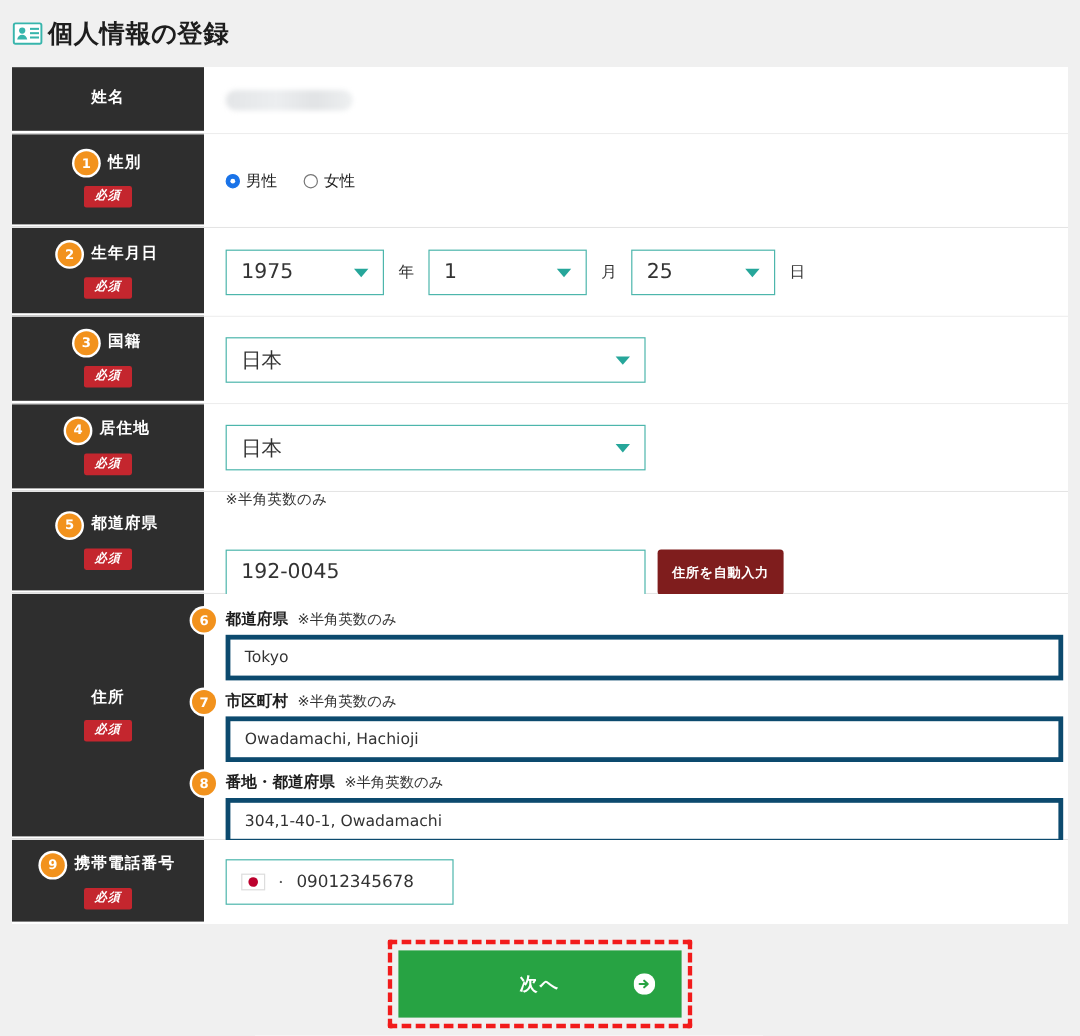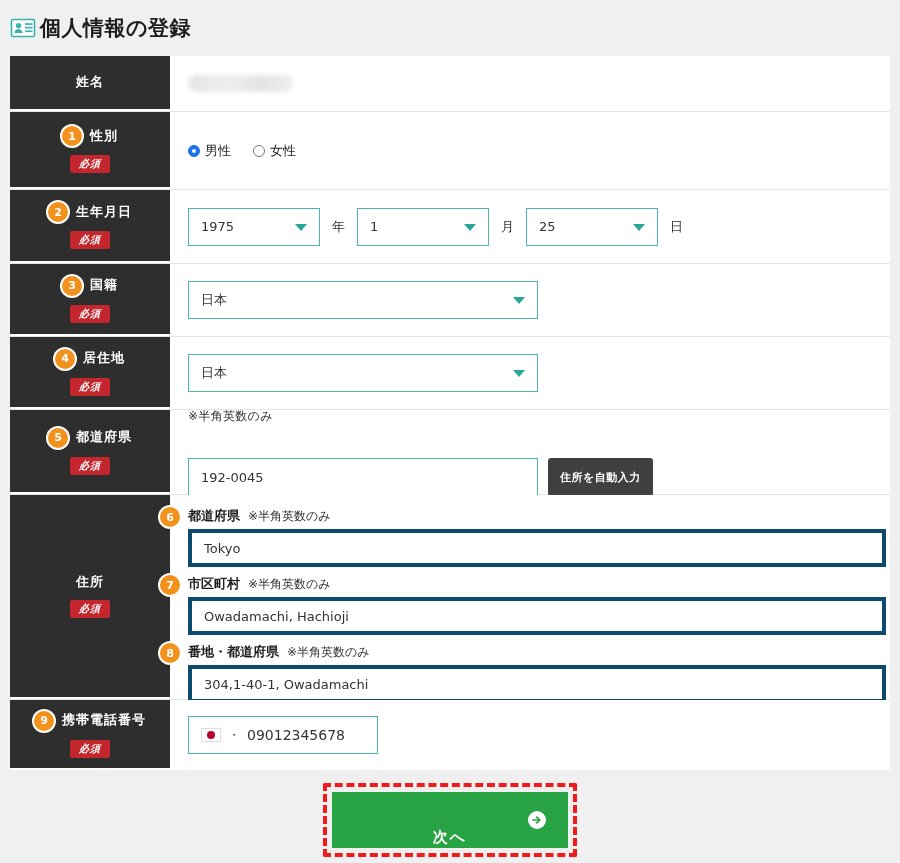--- a/index.html
+++ b/index.html
@@ -110,21 +110,21 @@
     padding: 12px 0 12px 18px;
     background: #ffffff;
     min-width: 0;
   }
 
   
   .txt-input, .sel {
     border: 1px solid #4db6ac;
     background: #ffffff;
     height: 38px;
-    font-size: 13px;
+    font-size: 17px;
     color: #333;
     padding: 0 12px;
     display: flex;
     align-items: center;
     font-family: "DejaVu Sans", "Liberation Sans", sans-serif;
   }
   .sel {
     position: relative;
     justify-content: flex-start;
     padding-right: 34px;
@@ -171,21 +171,21 @@
   
   .hint {
     font-size: 12px;
     color: #333;
     margin-bottom: 5px;
     letter-spacing: .3px;
   }
   .stack { display: flex; flex-direction: column; }
   .zip-line { display: flex; align-items: center; gap: 10px; margin-top: 28px; }
   .btn-autofill {
-    background: #404040;
+    background: #7f1d1d;
     color: #ffffff;
     font-size: 11px;
     font-weight: bold;
     letter-spacing: .5px;
     border: none;
     border-radius: 3px;
     height: 38px;
     padding: 0 12px;
     cursor: pointer;
     font-family: "DejaVu Sans", "Liberation Sans", sans-serif;
@@ -283,21 +283,21 @@
   .btn-next {
     width: 236px;
     height: 56px;
     background: #27a343;
     color: #ffffff;
     border: none;
     font-size: 15px;
     font-weight: bold;
     letter-spacing: 2px;
     display: flex;
-    align-items: flex-end;
+    align-items: center;
     justify-content: center;
     position: relative;
     cursor: pointer;
     font-family: "DejaVu Sans", "Liberation Sans", sans-serif;
   }
   .arrow-circle {
     position: absolute;
     right: 22px; top: 50%;
     margin-top: -9px;
     width: 18px; height: 18px;
@@ -365,21 +365,21 @@
       <div class="sel" style="width:132px;">
         <span>1975</span>
         <span class="caret"></span>
       </div>
       <span class="unit">年</span>
       <div class="sel" style="width:132px;">
         <span>1</span>
         <span class="caret"></span>
       </div>
       <span class="unit">月</span>
-      <div class="sel" style="width:132px;">
+      <div class="sel" style="width:120px;">
         <span>25</span>
         <span class="caret"></span>
       </div>
       <span class="unit">日</span>
     </div>
   </div>
 
   <div class="form-row" style="height:73px;">
     <div class="row-label">
       <span class="label-head">

